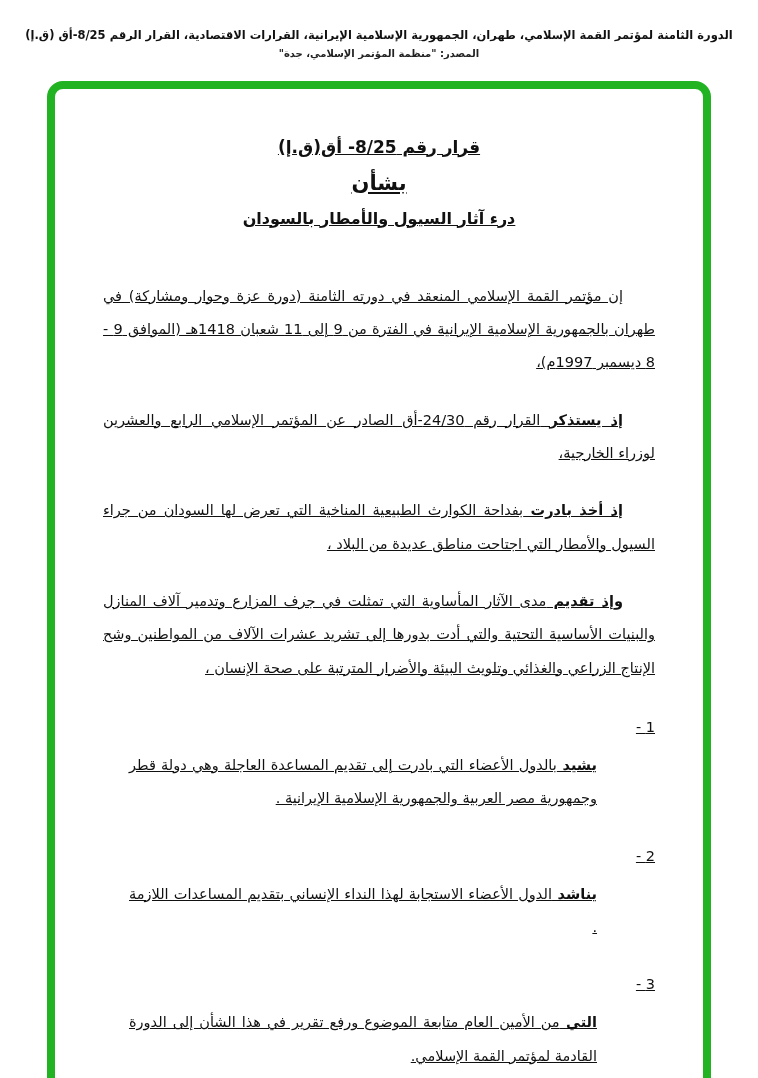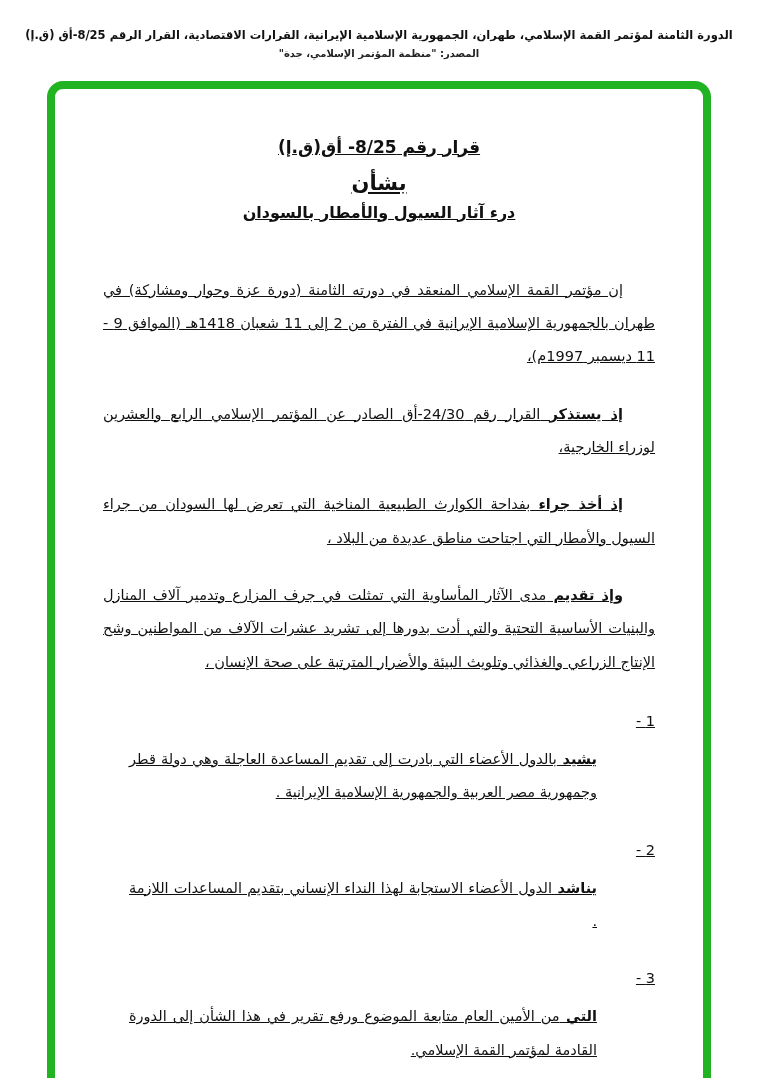--- a/index.html
+++ b/index.html
@@ -43,21 +43,21 @@
     padding: 48px 48px 30px 48px;
     background: #ffffff;
     text-decoration: underline;
   }
   .title-block {
     text-align: center;
     font-weight: bold;
   }
   .title-line1 { font-size: 17px; letter-spacing: 0.5px; }
   .title-line2 { font-size: 21px; margin-top: 14px; letter-spacing: 3px; }
-  .title-line3 { font-size: 16px; margin-top: 8px; letter-spacing: 0.5px; }
+  .title-line3 { font-size: 16px; margin-top: 14px; letter-spacing: 0.5px; }
   .body-text {
     margin-top: 52px;
     font-size: 14.5px;
     line-height: 2.3;
   }
   .para {
     text-align: justify;
     text-indent: 32px;
     margin: 0 0 24px 0;
   }
@@ -101,25 +101,25 @@
   <div class="doc-frame" style="border-color: rgb(34, 179, 34);">
 
     <div class="title-block">
       <div class="title-line1">قرار رقم 8/25- أق(ق.إ)</div>
       <div class="title-line2">بشأن</div>
       <div class="title-line3">درء آثار السيول والأمطار بالسودان</div>
     </div>
 
     <div class="body-text">
 
-      <p class="para">إن مؤتمر القمة الإسلامي المنعقد في دورته الثامنة (دورة عزة  وحوار  ومشاركة) في طهران بالجمهورية الإسلامية الإيرانية في الفترة من  2 إلى 11 شعبان 1418هـ (الموافق  9 - 11 ديسمبر 1997م)،</p>
+      <p class="para">إن مؤتمر القمة الإسلامي المنعقد في دورته الثامنة (دورة عزة  وحوار  ومشاركة) في طهران بالجمهورية الإسلامية الإيرانية في الفترة من  9 إلى 11 شعبان 1418هـ (الموافق  9 - 8 ديسمبر 1997م)،</p>
 
       <p class="para"><span class="lead">إذ يستذكر </span><span>القرار رقم 24/30-أق الصادر عن المؤتمر الإسلامي الرابع والعشرين لوزراء الخارجية،</span></p>
 
-      <p class="para"><span class="lead">إذ أخذ جراء </span><span>بفداحة الكوارث الطبيعية المناخية التي تعرض لها السودان من جراء السيول والأمطار التي اجتاحت مناطق عديدة من البلاد ،</span></p>
+      <p class="para"><span class="lead">إذ أخذ بادرت </span><span>بفداحة الكوارث الطبيعية المناخية التي تعرض لها السودان من جراء السيول والأمطار التي اجتاحت مناطق عديدة من البلاد ،</span></p>
 
       <p class="para"><span class="lead">وإذ تقديم </span><span>مدى الآثار المأساوية التي تمثلت في جرف المزارع وتدمير آلاف المنازل والبنيات الأساسية التحتية والتي أدت بدورها إلى تشريد عشرات الآلاف من المواطنين وشح الإنتاج الزراعي والغذائي وتلويث البيئة والأضرار المترتبة على صحة الإنسان ،</span></p>
 
       <div class="items">
 
         <div class="item">
           <div class="item-num">1 -</div>
           <div class="item-text"><span class="lead">يشيد </span><span>بالدول الأعضاء التي بادرت إلى تقديم المساعدة العاجلة وهي دولة قطر وجمهورية مصر العربية والجمهورية الإسلامية الإيرانية .</span></div>
         </div>
 

